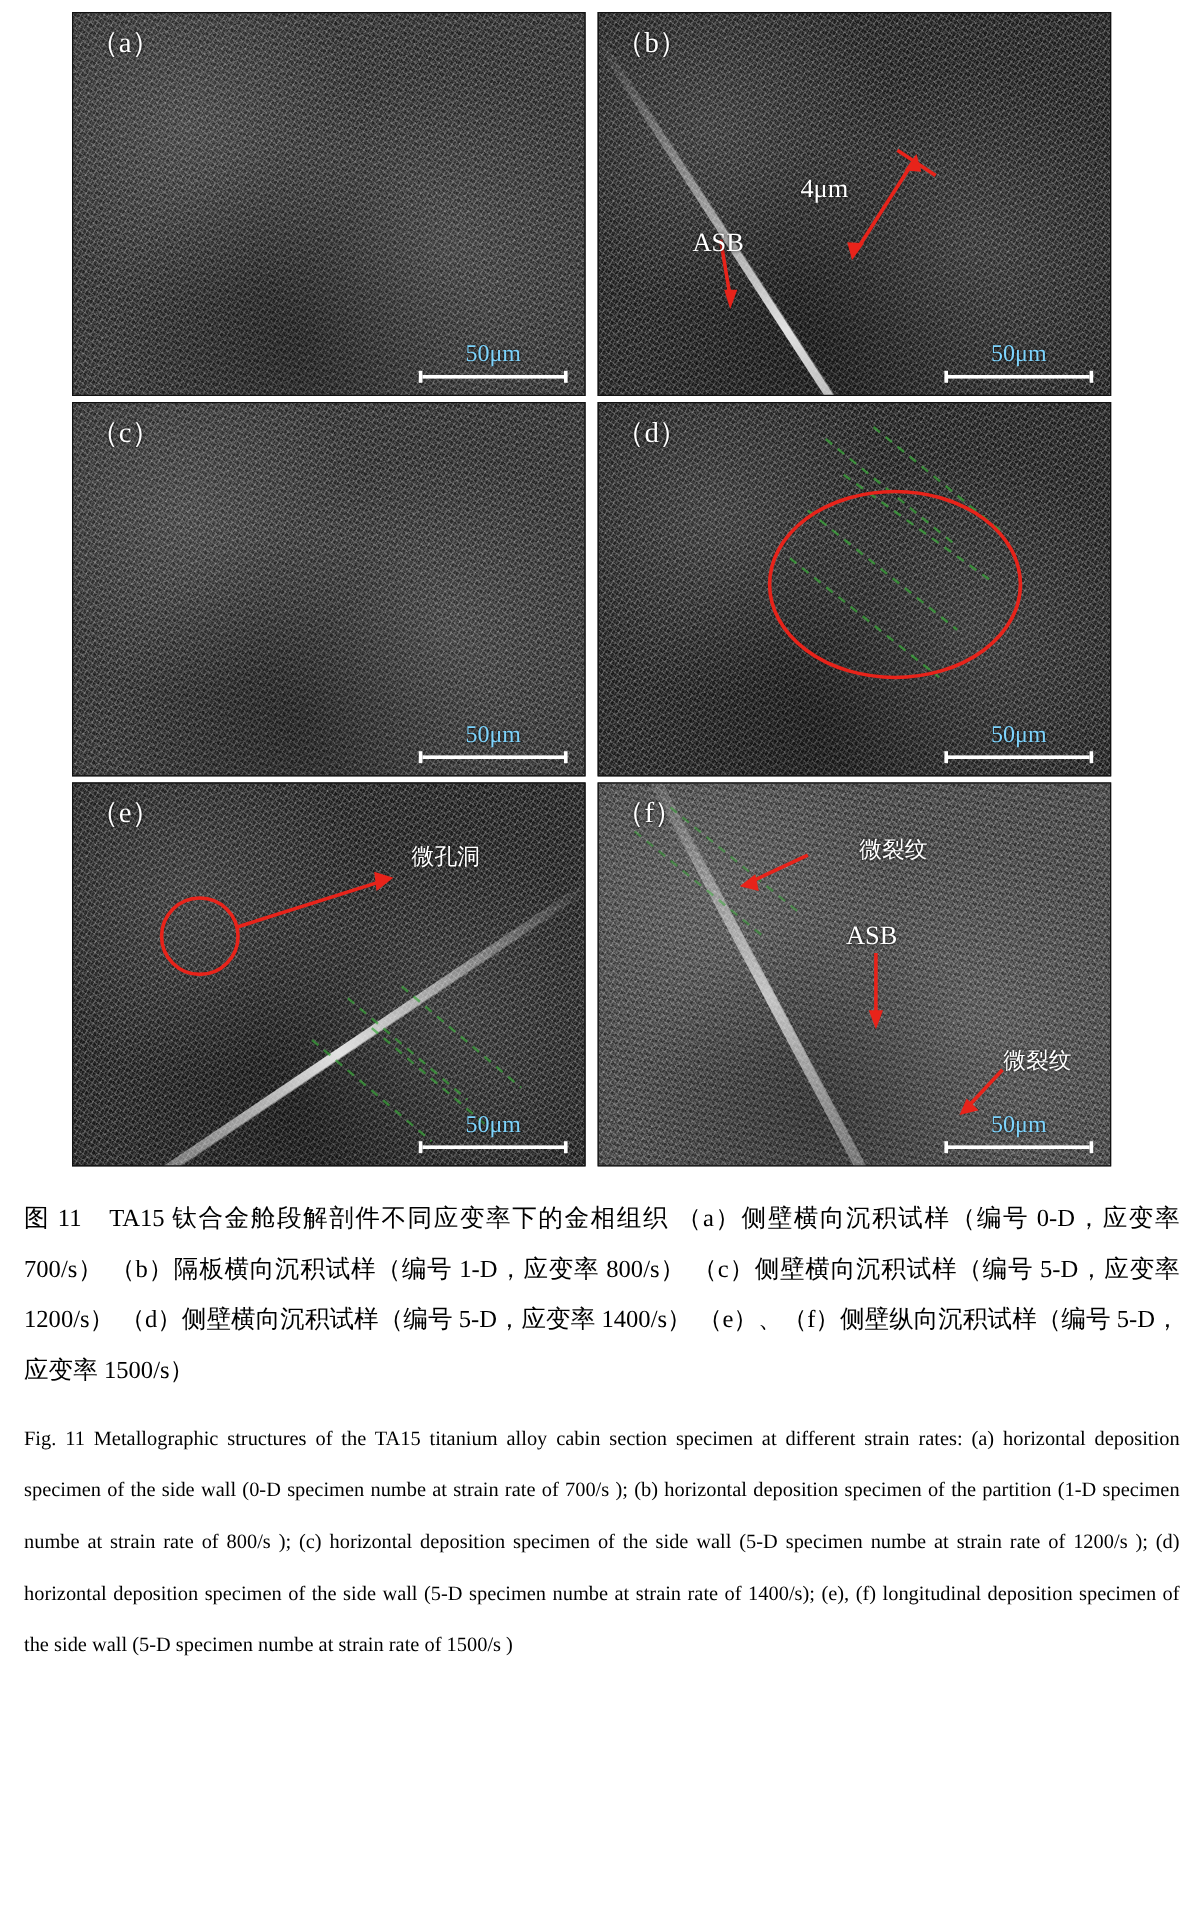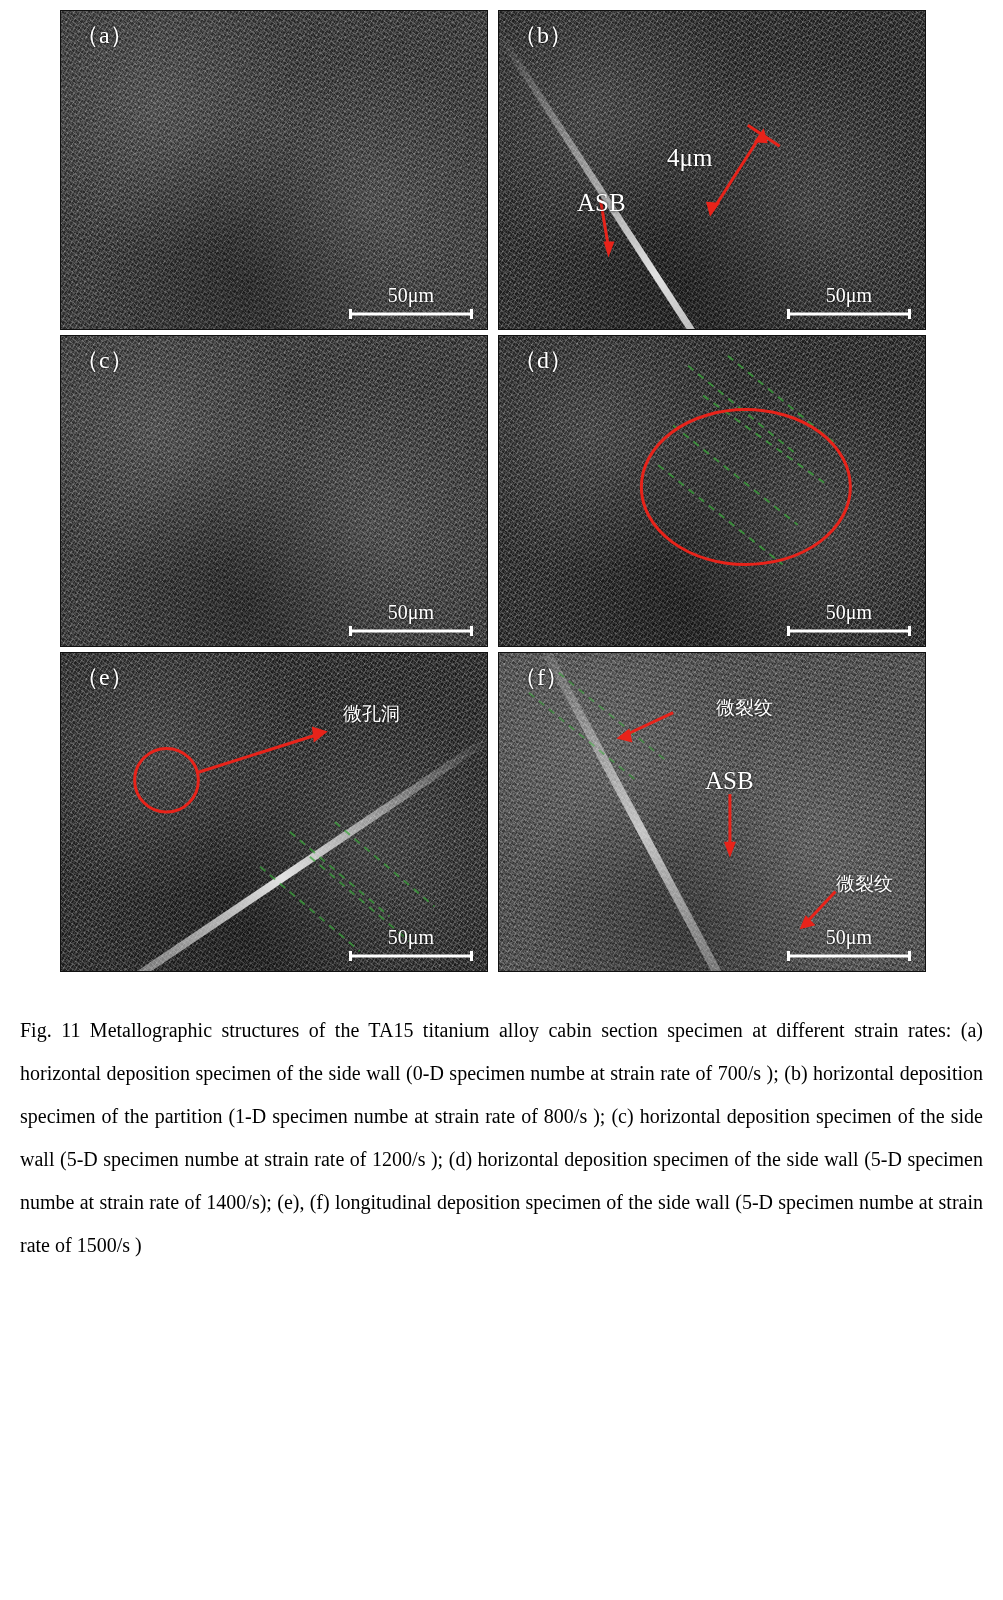--- a/index.html
+++ b/index.html
@@ -82,21 +82,21 @@
     letter-spacing: 0px;
     text-shadow: 0 0 3px #000;
   }
 
   
   .scalebar {
     position: absolute;
     right: 14px;
     bottom: 10px;
     width: 124px;
-    color: #ffffff;
+    color: #7dd3fc;
     text-align: center;
   }
   .scalebar .sb-text {
     font-size: 20px;
     font-family: "Liberation Serif", serif;
     text-shadow: 0 0 3px #000;
     margin-bottom: 2px;
   }
   .scalebar .sb-line {
     position: relative;
@@ -117,21 +117,21 @@
   
   .band {
     position: absolute;
     background: linear-gradient(to bottom, rgba(255,255,255,0) 0%, rgba(235,235,235,0.95) 45%, rgba(255,255,255,0) 100%);
     filter: blur(0.4px);
   }
 
   .annot {
     position: absolute;
     color: #ffffff;
-    font-size: 25px;
+    font-size: 22px;
     font-family: "Liberation Serif", serif;
     text-shadow: 0 0 3px #000;
     white-space: nowrap;
   }
   .annot.cn { font-size: 19px; padding-left: 37px; }
 
   svg.overlay {
     position: absolute;
     inset: 0;
     width: 100%;
@@ -147,21 +147,21 @@
     width: 963px;
   }
   .cap-cn {
     font-size: 20.5px;
     line-height: 42px;
     font-family: "Liberation Serif", serif;
     text-align: justify;
   }
   .cap-en {
     margin-top: 14px;
-    font-size: 20px;
+    font-size: 17px;
     line-height: 43px;
     font-family: "Liberation Serif", serif;
     text-align: justify;
   }
 </style>
 </head>
 <body>
 
 <div class="page">
 
@@ -299,16 +299,17 @@
       <div class="panel-label">（f）</div>
       <div class="scalebar">
         <div class="sb-text">50μm</div>
         <div class="sb-line"></div>
       </div>
     </div>
 
   </div>
 
   <div class="caption">
+    <div class="cap-cn">图 11　TA15 钛合金舱段解剖件不同应变率下的金相组织 （a）侧壁横向沉积试样（编号 0-D，应变率 700/s） （b）隔板横向沉积试样（编号 1-D，应变率 800/s） （c）侧壁横向沉积试样（编号 5-D，应变率 1200/s） （d）侧壁横向沉积试样（编号 5-D，应变率 1400/s） （e）、（f）侧壁纵向沉积试样（编号 5-D，应变率 1500/s）</div>
     <div class="cap-en">Fig. 11 Metallographic structures of the TA15 titanium alloy cabin section specimen at different strain rates: (a) horizontal deposition specimen of the side wall (0-D specimen numbe at strain rate of 700/s ); (b) horizontal deposition specimen of the partition (1-D specimen numbe at strain rate of 800/s ); (c) horizontal deposition specimen of the side wall (5-D specimen numbe at strain rate of 1200/s ); (d) horizontal deposition specimen of the side wall (5-D specimen numbe at strain rate of 1400/s); (e), (f) longitudinal deposition specimen of the side wall (5-D specimen numbe at strain rate of 1500/s )</div>
   </div>
 
 </div>
 
 </body></html>

